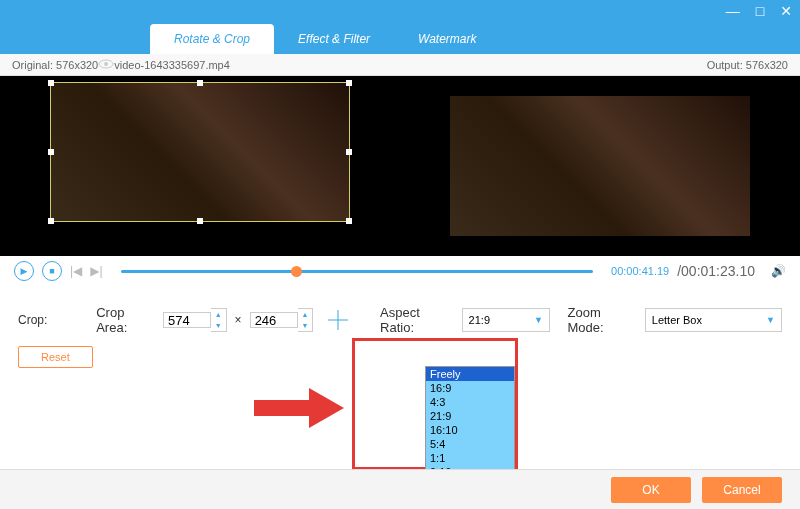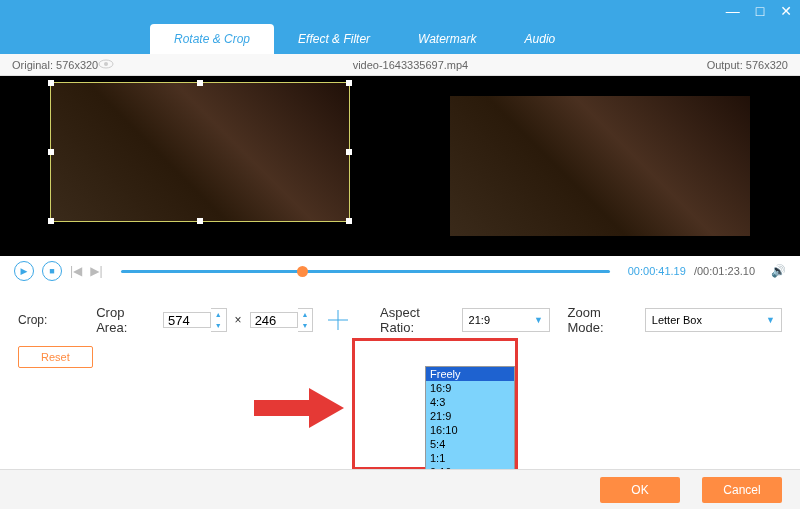--- a/index.html
+++ b/index.html
@@ -7,41 +7,41 @@
 
 .titlebar { height: 22px; background: #3ba7e6; display: flex; justify-content: flex-end; align-items: center; padding-right: 8px; gap: 16px; }
 .titlebar span { color: #fff; font-size: 14px; cursor: pointer; }
 
 .tabbar { height: 32px; background: #3ba7e6; display: flex; align-items: flex-end; padding-left: 150px; gap: 0; font-style: italic; }
 .tab { padding: 8px 24px; color: #fff; font-size: 12px; cursor: pointer; }
 .tab.active { background: #fff; color: #3ba7e6; border-radius: 4px 4px 0 0; }
 
 .infobar { height: 22px; background: #f8f8f8; display: flex; align-items: center; padding: 0 12px; border-bottom: 1px solid #e0e0e0; color: #666; font-size: 11px; }
 .info-left { flex: 0 0 auto; display: flex; align-items: center; }
-.info-center { flex: 1; text-align: center; }
+.info-center { flex: 1; }
 .info-right { flex: 0 0 auto; }
 
 .eye-icon { width: 16px; height: 10px; display: inline-block; }
 
 .preview-area { height: 180px; background: #000; display: flex; }
 .preview-pane { flex: 1; position: relative; display: flex; align-items: center; justify-content: center; }
 .crop-frame { position: absolute; left: 50px; top: 6px; width: 300px; height: 140px; border: 1px solid #cfcf66; background: linear-gradient(45deg,#3a2a1a,#2a1a0a 40%,#4a3020 60%,#201008); }
 .crop-handle { position: absolute; width: 6px; height: 6px; background: #fff; }
 .h-tl{top:-3px;left:-3px}.h-tm{top:-3px;left:50%;margin-left:-3px}.h-tr{top:-3px;right:-3px}
 .h-ml{top:50%;left:-3px;margin-top:-3px}.h-mr{top:50%;right:-3px;margin-top:-3px}
 .h-bl{bottom:-3px;left:-3px}.h-bm{bottom:-3px;left:50%;margin-left:-3px}.h-br{bottom:-3px;right:-3px}
 .right-video { width: 300px; height: 140px; background: linear-gradient(45deg,#3a2a1a,#2a1a0a 40%,#4a3020 60%,#201008); }
 
 .controls-bar { height: 30px; display: flex; align-items: center; padding: 0 14px; gap: 8px; }
 .ctrl-btn { width: 20px; height: 20px; border: 1.5px solid #3ba7e6; border-radius: 50%; display: flex; align-items: center; justify-content: center; color: #3ba7e6; cursor: pointer; font-size: 9px; }
 .nav-btn { color: #bbb; font-size: 12px; cursor: pointer; }
 .timeline { flex: 1; height: 3px; background: #3ba7e6; margin: 0 10px; position: relative; border-radius: 2px; }
 .timeline-knob { position: absolute; left: 36%; top: -4px; width: 11px; height: 11px; background: #ff8c42; border-radius: 50%; }
 .time-text { color: #3ba7e6; font-size: 11px; }
-.time-total { color: #666; font-size: 11px; }
+.time-total { color: #666; font-size: 14px; }
 .vol-icon { color: #3ba7e6; }
 
 .edit-area { padding: 14px 18px; position: relative; }
 .row { display: flex; align-items: center; height: 40px; }
 .label { width: 80px; color: #333; font-size: 12px; }
 .rot-btn { width: 36px; height: 30px; background: #3ba7e6; color: #fff; display: flex; align-items: center; justify-content: center; margin-right: 10px; cursor: pointer; border-radius: 2px; font-size: 15px; }
 .apply-btn { padding: 6px 14px; border: 1px solid #ff8c42; color: #ff8c42; background: #fff; cursor: pointer; border-radius: 2px; font-size: 11px; margin-left: 6px; }
 .field-lbl { color: #333; font-size: 13px; margin-right: 6px; }
 .num-input { width: 48px; height: 16px; border: 1px solid #ccc; padding: 0 4px; font-size: 13px; }
 .spinner { width: 16px; height: 24px; border: 1px solid #ccc; border-left: none; display: flex; flex-direction: column; }
@@ -52,37 +52,36 @@
 .select .arrow { color: #3ba7e6; font-size: 9px; }
 .reset-btn { padding: 4px 22px; border: 1px solid #ff8c42; color: #ff8c42; background: #fff; cursor: pointer; border-radius: 2px; font-size: 11px; margin-top: 6px; }
 
 .highlight-box { position: absolute; left: 352px; top: 52px; width: 166px; height: 132px; border: 3px solid #e53935; pointer-events: none; }
 .dropdown-list { position: absolute; left: 425px; top: 80px; width: 90px; background: #7dd3fc; border: 1px solid #999; font-size: 11px; }
 .dropdown-list div { padding: 1px 4px; cursor: pointer; }
 .dropdown-list .sel { background: #1e62d0; color: #fff; }
 
 .arrow-annot { position: absolute; left: 254px; top: 102px; }
 
-.footer { position: absolute; bottom: 0; left: 0; right: 0; height: 40px; background: #f4f4f4; border-top: 1px solid #ddd; display: flex; align-items: center; justify-content: flex-end; padding: 0 18px; gap: 22px; }
+.footer { position: absolute; bottom: 0; left: 0; right: 0; height: 40px; background: #f4f4f4; border-top: 1px solid #ddd; display: flex; align-items: center; justify-content: flex-end; padding: 0 18px; gap: 11px; }
 .footer button { width: 80px; height: 26px; background: #ff8c42; color: #fff; border: none; cursor: pointer; font-size: 12px; border-radius: 2px; }
 </style>
 </head>
 <body>
 
 <div class="titlebar">
   <span>—</span>
   <span>□</span>
   <span>✕</span>
 </div>
 
 <div class="tabbar">
   <div class="tab active">Rotate &amp; Crop</div>
   <div class="tab">Effect &amp; Filter</div>
   <div class="tab">Watermark</div>
-  <div class="tab">Audio</div>
 </div>
 
 <div class="infobar">
   <div class="info-left">
     <span><span>Original:</span> <span>576x320</span></span>
     <span>
       <svg class="eye-icon" viewBox="0 0 16 10">
           <ellipse cx="8" cy="5" rx="7" ry="4" fill="none" stroke="#ccc" stroke-width="1"></ellipse>
           <circle cx="8" cy="5" r="2" fill="#ccc"></circle>
         </svg>

